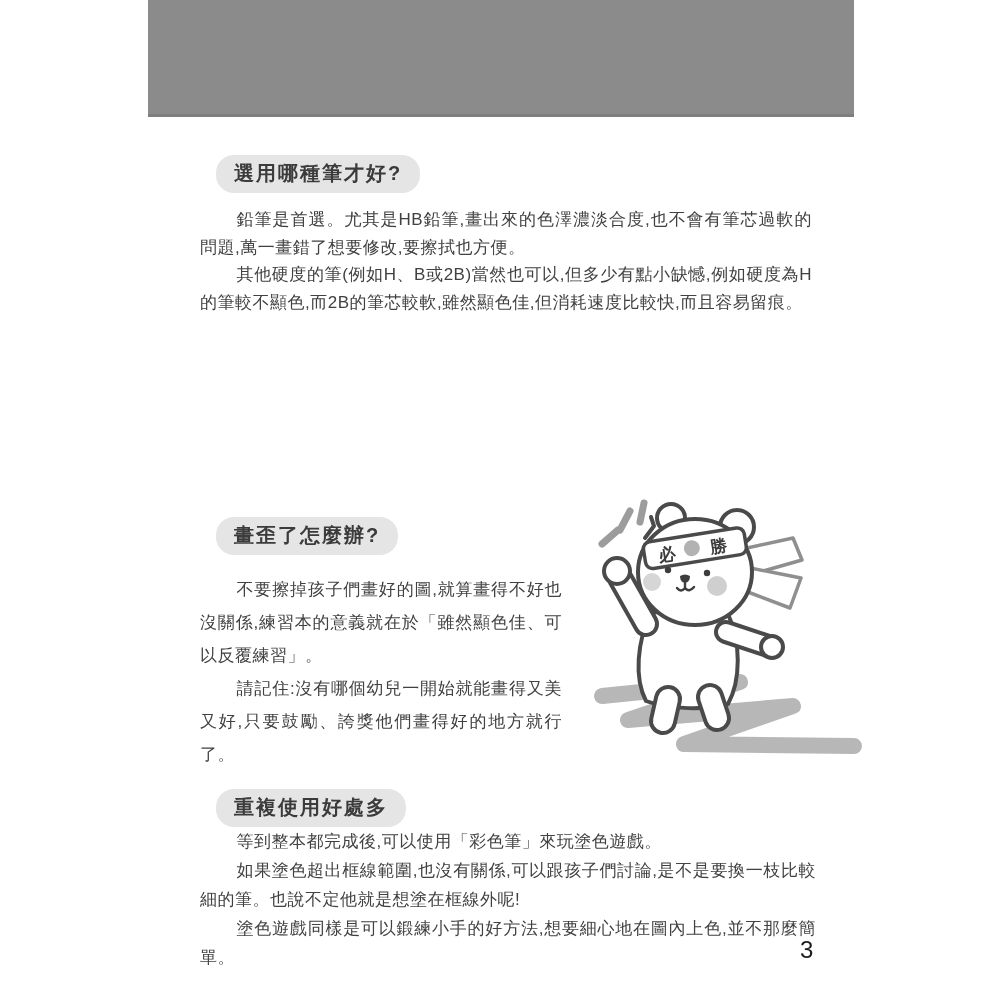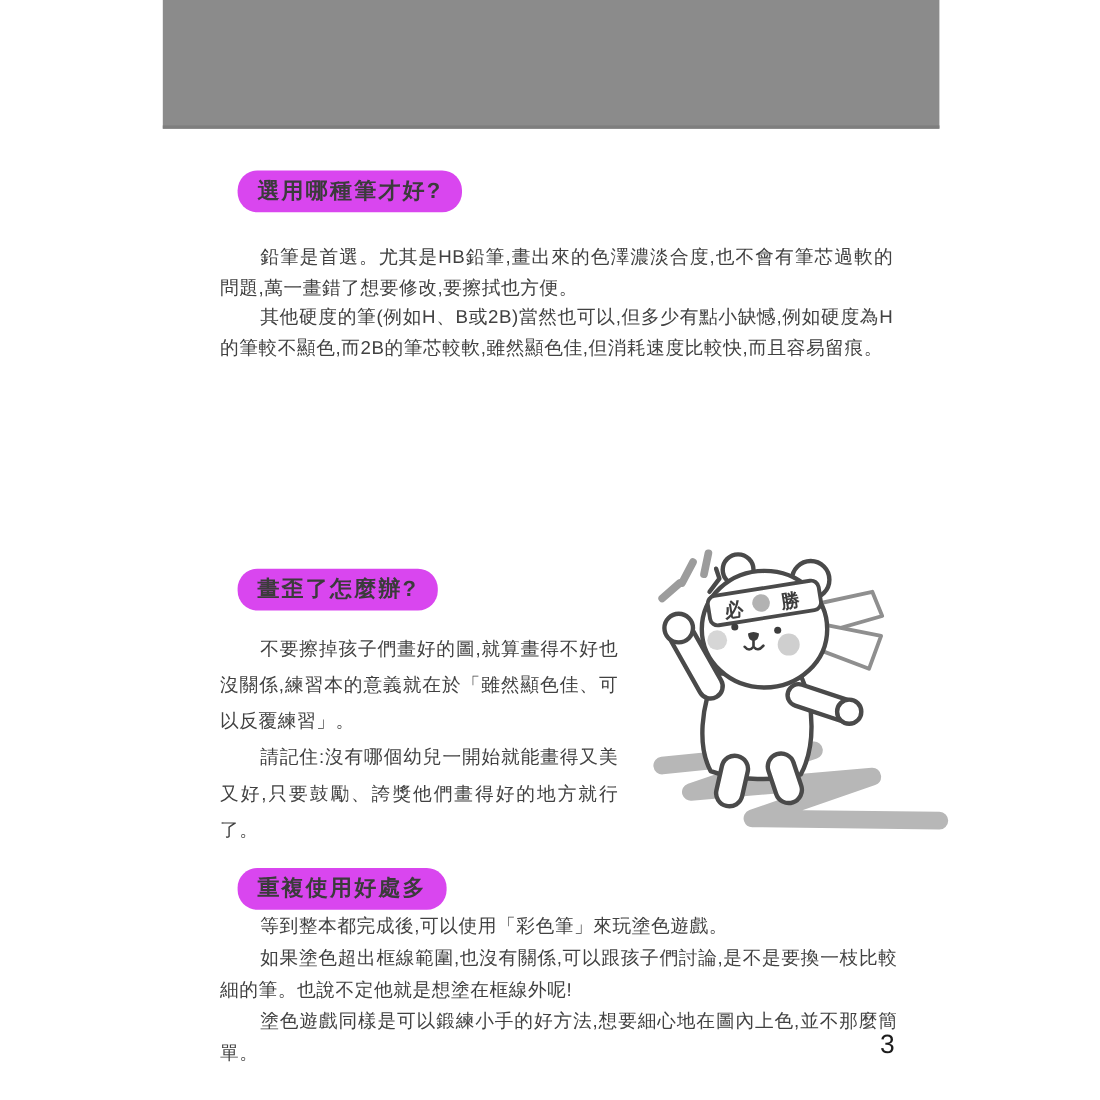--- a/index.html
+++ b/index.html
@@ -20,38 +20,38 @@
     left: 148px;
     top: 0;
     width: 706px;
     height: 114px;
     background: #8b8b8b;
     border-bottom: 3px solid #7e7e7e;
   }
   .section { position: absolute; }
   .pill {
     display: inline-block;
-    background: #d946ef;
+    background: #e5e5e5;
     border-radius: 18px;
     padding: 5px 18px 6px 18px;
     margin-left: 16px;
     font-size: 20px;
     font-weight: 700;
     color: #3b3b3b;
     letter-spacing: 2px;
   }
   .para {
     font-size: 17px;
     color: #414141;
     text-indent: 2.15em;
     text-align: justify;
     letter-spacing: 0.5px;
     margin: 0;
   }
-  .s1-body { margin-top: 27px; width: 612px; }
+  .s1-body { margin-top: 13px; width: 612px; }
   .s1-body .para { line-height: 27.5px; }
   .s2-body { margin-top: 18px; width: 362px; }
   .s2-body .para { line-height: 33px; }
   .s3-body { width: 616px; }
   .s3-body .para { line-height: 29px; }
   .bear-wrap {
     position: absolute;
     left: 588px;
     top: 494px;
     width: 280px;

